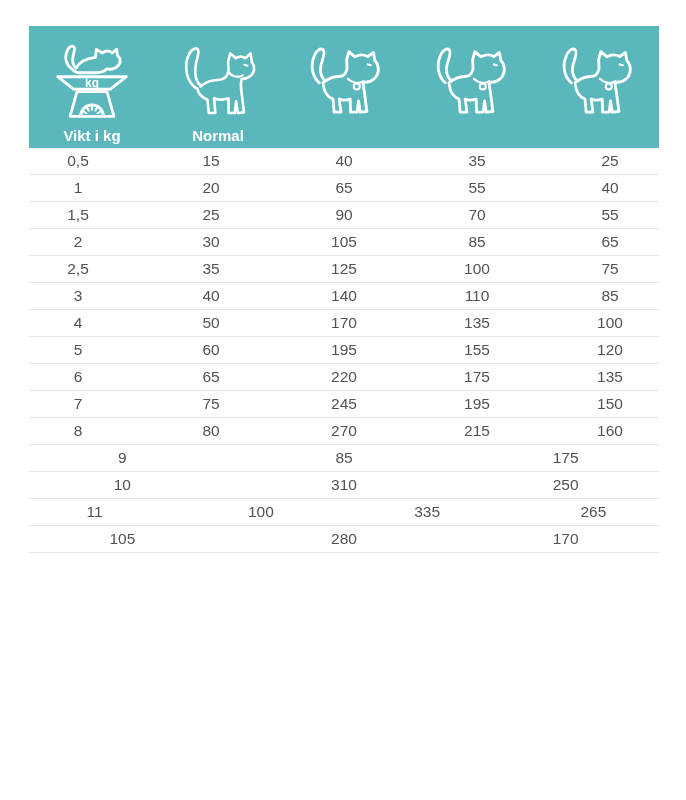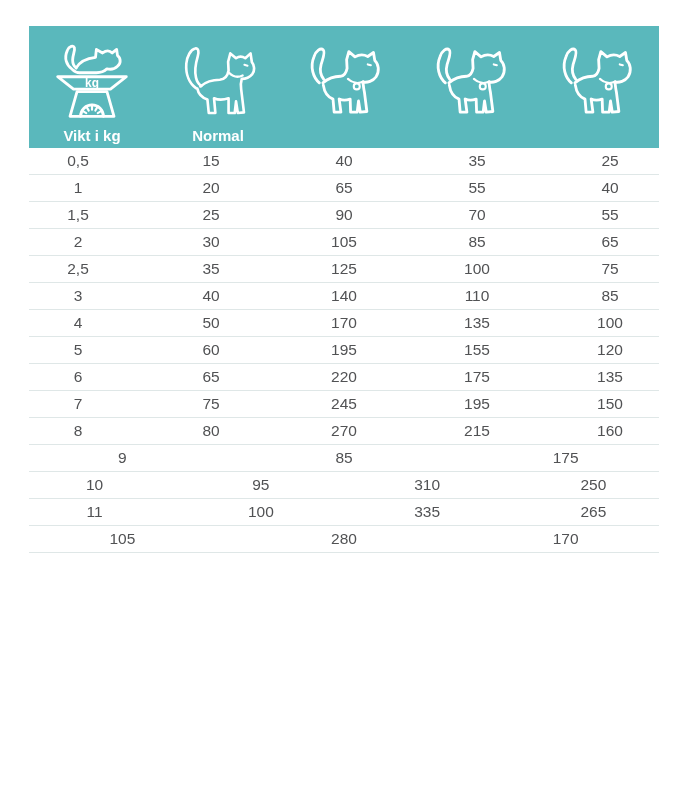--- a/index.html
+++ b/index.html
@@ -209,21 +209,20 @@
         <div class="tcell">215</div>
         <div class="tcell">160</div>
       </div>
       <div class="trow">
         <div class="tcell">9</div>
         <div class="tcell">85</div>
         <div class="tcell">175</div>
       </div>
       <div class="trow">
         <div class="tcell">10</div>
-        <div class="tcell">95</div>
         <div class="tcell">310</div>
         <div class="tcell">250</div>
       </div>
       <div class="trow">
         <div class="tcell">11</div>
         <div class="tcell">100</div>
         <div class="tcell">335</div>
         <div class="tcell">265</div>
       </div>
       <div class="trow">

